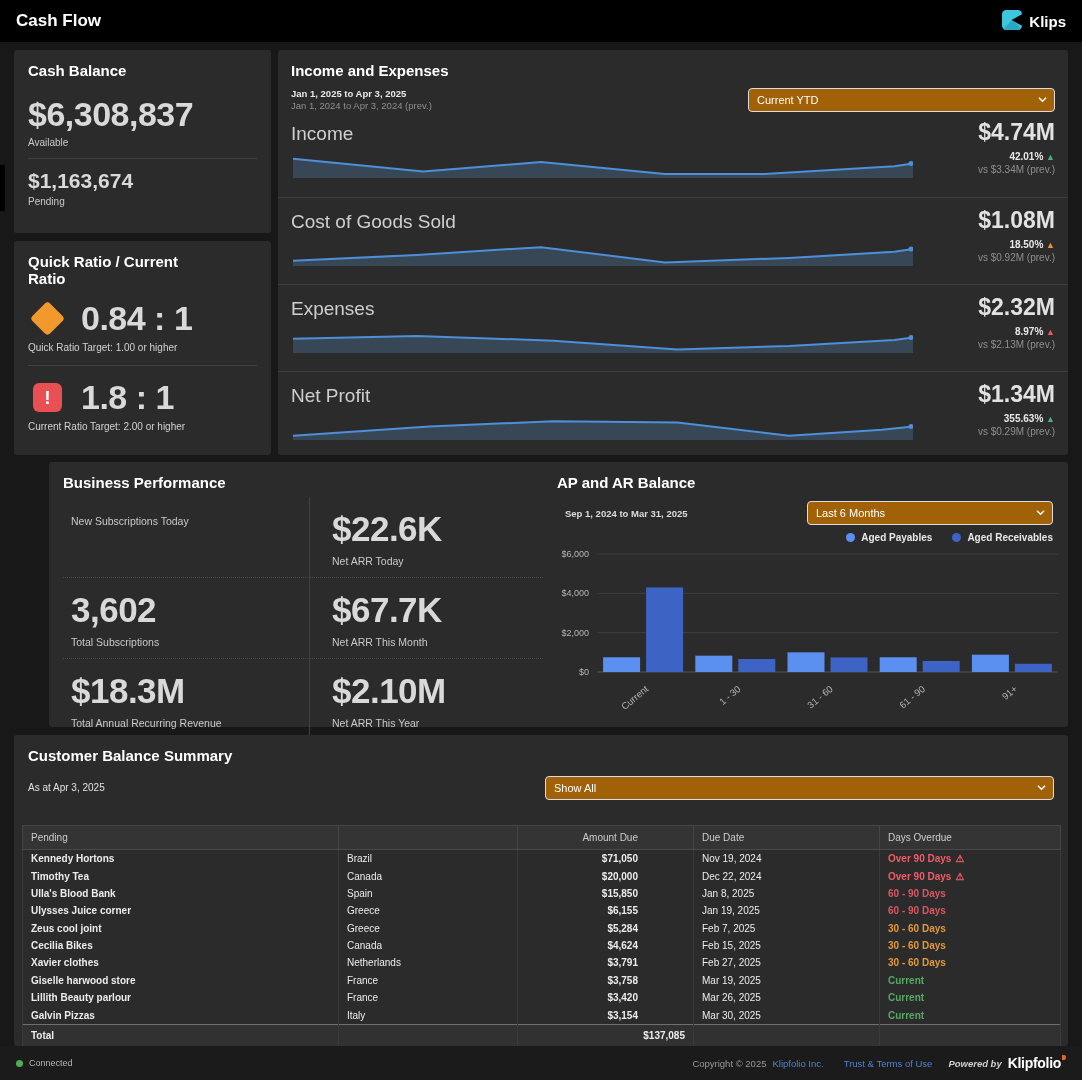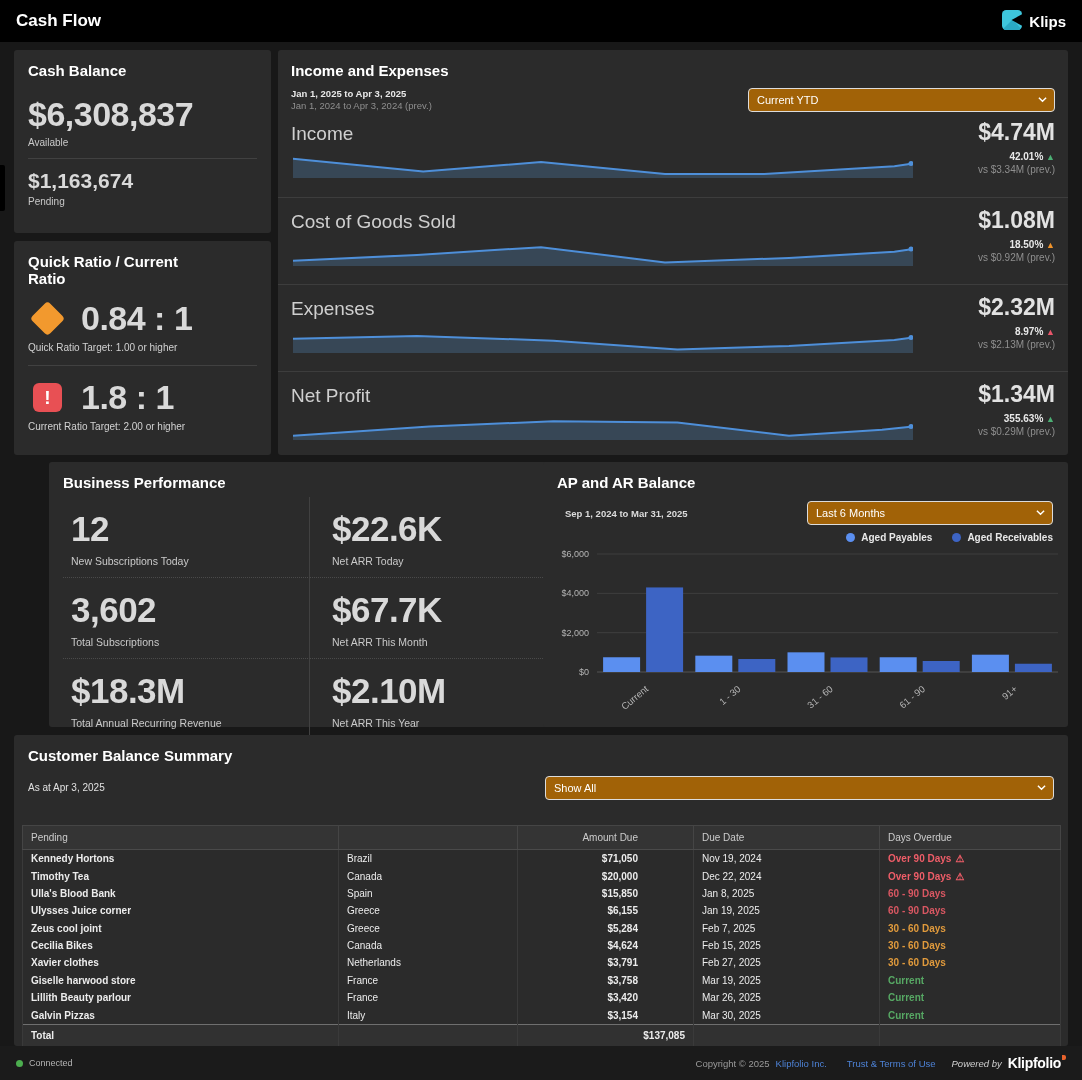--- a/index.html
+++ b/index.html
@@ -93,21 +93,21 @@
     font-weight:700; padding:5px 8px; }
   .warn-tri { font-size:10px; margin-left:4px; }
 
   
   .footer { position:absolute; left:0; top:1046px; width:1082px; height:34px;
     display:flex; align-items:center; justify-content:space-between; padding:0 16px; background:#1b1b1b; }
   .conn { display:flex; align-items:center; gap:6px; font-size:9px; color:#b5b5b5; }
   .conn-dot { width:7px; height:7px; border-radius:50%; background:#4cae4f; }
   .foot-right { display:flex; align-items:center; gap:6px; font-size:9.5px; color:#9a9a9a; }
   .foot-link { color:#4d82d6; text-decoration:none; }
-  .powered { font-style:italic; color:#cfcfcf; margin-left:10px; }
+  .powered { font-style:italic; color:#cfcfcf; margin-left:10px;font-weight:bold; }
   .klipfolio-logo { font-size:14px; font-weight:700; color:#fff; letter-spacing:-0.3px; position:relative; padding-right:5px; }
   .klipfolio-logo i { position:absolute; right:0; top:0; width:4px; height:5px; background:#e8622c; border-radius:0 2px 2px 0; }
 </style>
 </head>
 <body>
 
 <div class="topbar">
   <h1>Cash Flow</h1>
   <div class="brand">
     <span>
@@ -223,21 +223,20 @@
           <div class="ie-prev">vs $0.29M (prev.)</div>
         </div>
       </div>
     </div>
 </div>
 
 <div class="card" id="biz-card">
   <div class="card-title">Business Performance</div>
   <div class="biz-grid" id="biz-grid">
       <div class="biz-cell">
-        <div class="biz-value">12</div>
         <div class="biz-label">New Subscriptions Today</div>
       </div>
       <div class="biz-cell">
         <div class="biz-value">$22.6K</div>
         <div class="biz-label">Net ARR Today</div>
       </div>
       <div class="biz-cell">
         <div class="biz-value">3,602</div>
         <div class="biz-label">Total Subscriptions</div>
       </div>

